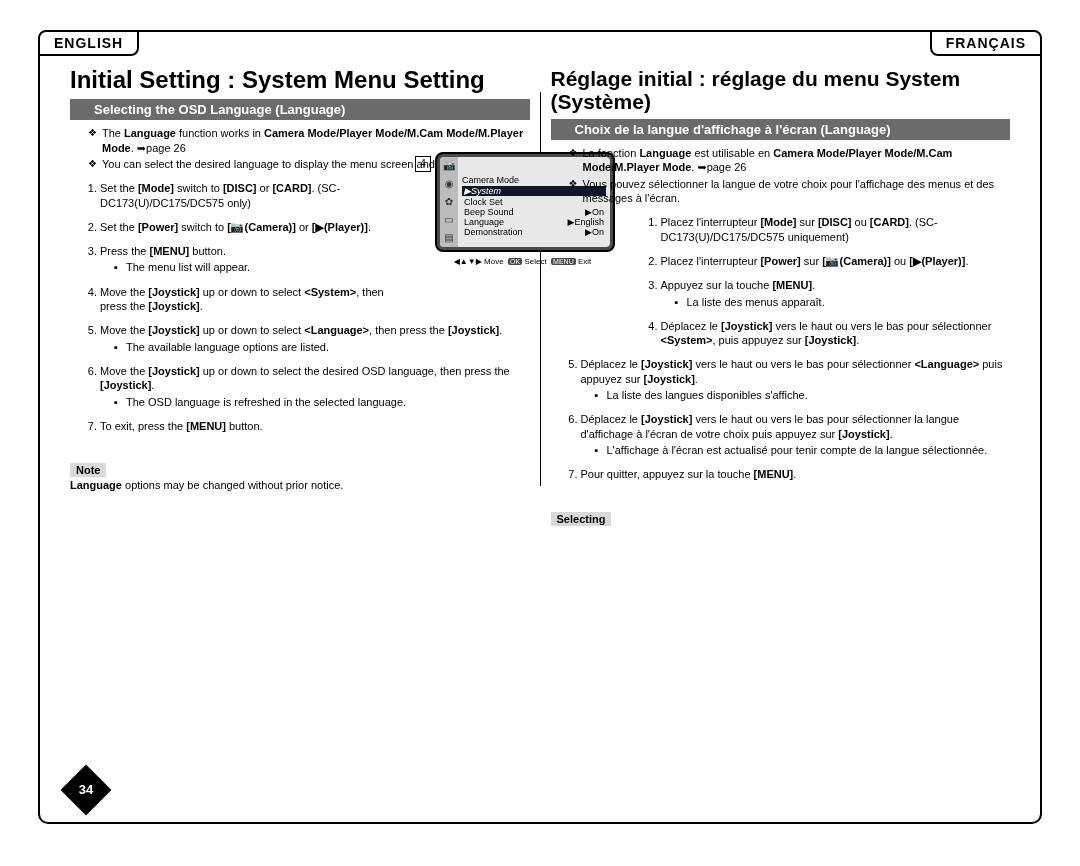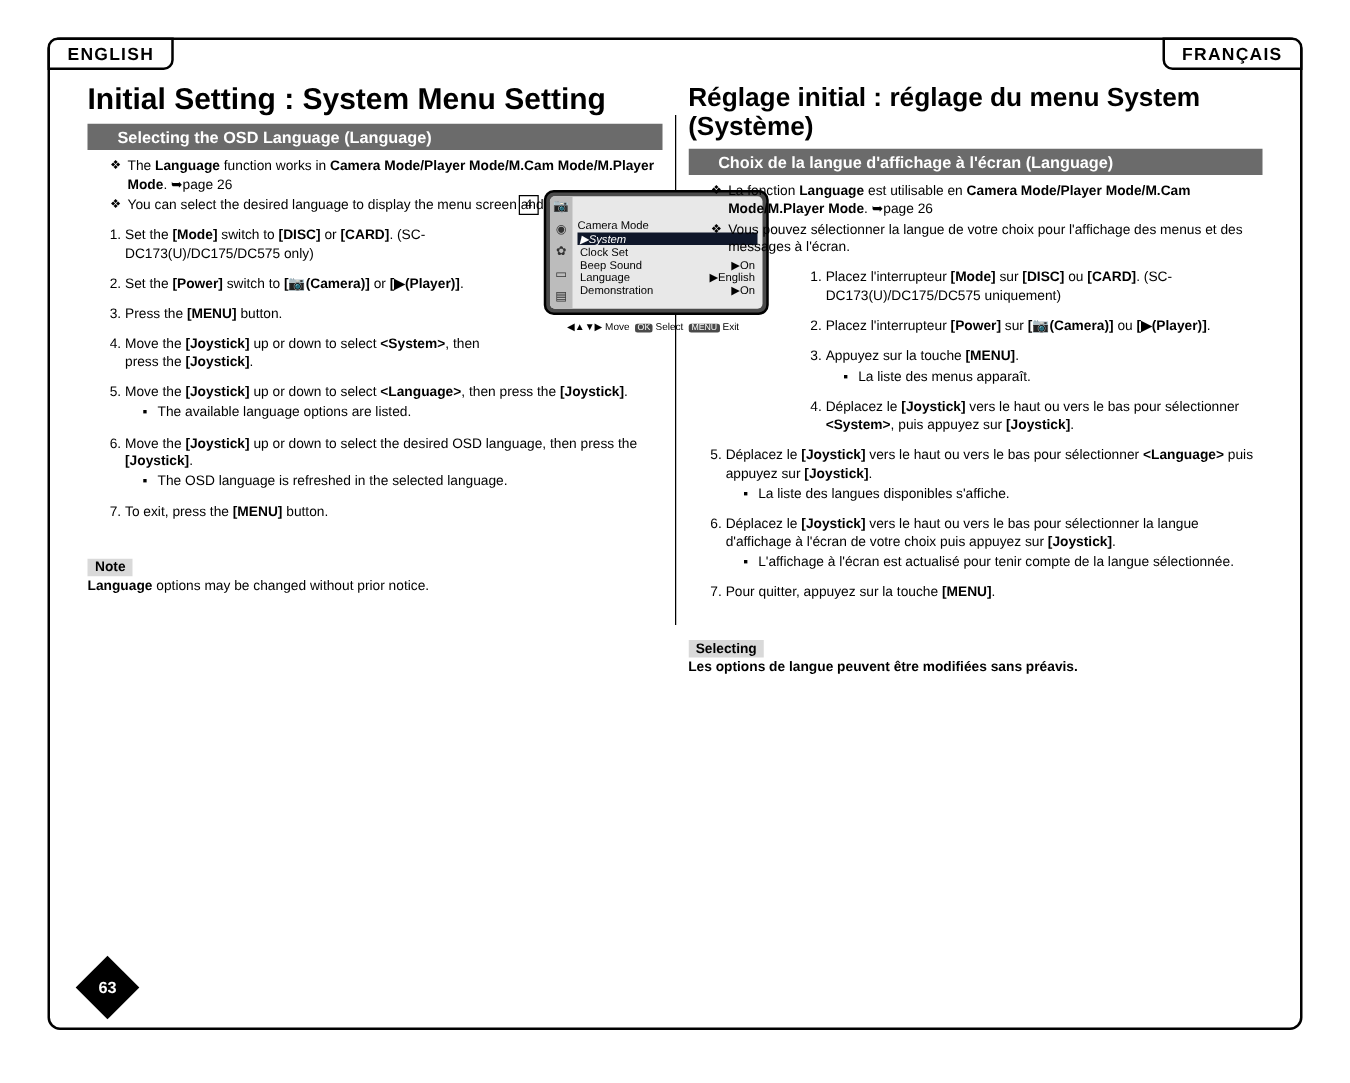--- a/index.html
+++ b/index.html
@@ -248,20 +248,23 @@
       <div class="step-wrap-en">
       <ol class="steps">
         <li>
           <span>Set the </span><b>[Mode]</b><span> switch to </span><b>[DISC]</b><span> or </span><b>[CARD]</b><span>. (SC-DC173(U)/DC175/DC575 only)</span>
         </li>
         <li>
           <span>Set the </span><b>[Power]</b><span> switch to </span><b>[📷(Camera)]</b><span> or </span><b>[▶(Player)]</b><span>.</span>
         </li>
         <li>
           <span>Press the </span><b>[MENU]</b><span> button.</span>
+          <ul class="sq">
+                <li>The menu list will appear.</li>
+              </ul>
         </li>
         <li>
           <span>Move the </span><b>[Joystick]</b><span> up or down to select </span><b>&lt;System&gt;</b><span>, then press the </span><b>[Joystick]</b><span>.</span>
         </li>
       </ol>
       </div>
       <ol class="steps" start="5">
         <li>
           <span>Move the </span><b>[Joystick]</b><span> up or down to select </span><b>&lt;Language&gt;</b><span>, then press the </span><b>[Joystick]</b><span>.</span>
           <ul class="sq">
@@ -367,18 +370,17 @@
           <ul class="sq">
               <li>L'affichage à l'écran est actualisé pour tenir compte de la langue sélectionnée.</li>
             </ul>
         </li>
         <li>
           <span>Pour quitter, appuyez sur la touche </span><b>[MENU]</b><span>.</span>
         </li>
       </ol>
 
       <div class="note-label">Selecting</div>
-      <div class="note-text"><b>Les options de langue peuvent être modifiées sans préavis.</b></div>
     </div>
   </div>
 
-  <div class="page-num">63</div>
+  <div class="page-num">34</div>
 </div>
 
 </body></html>

